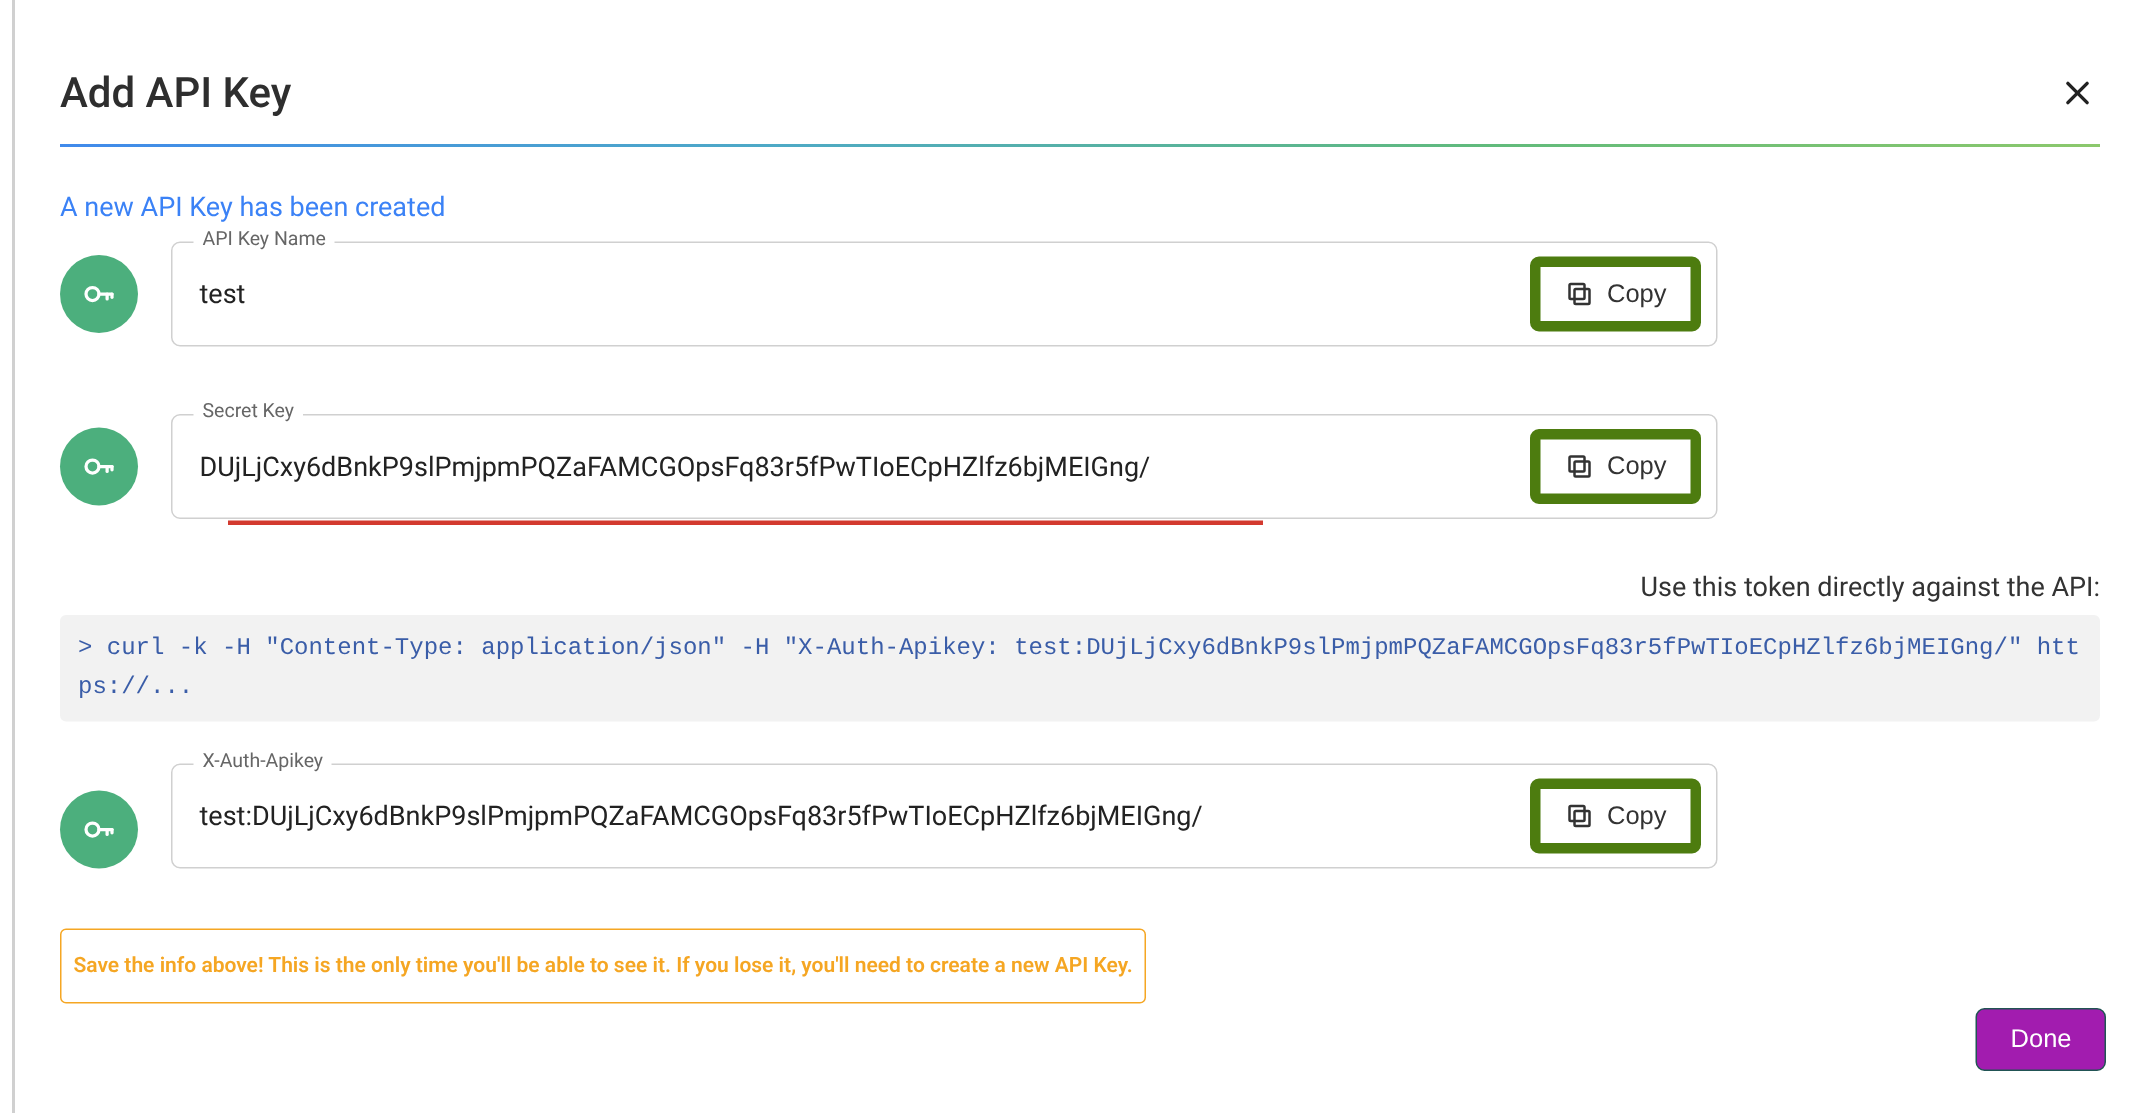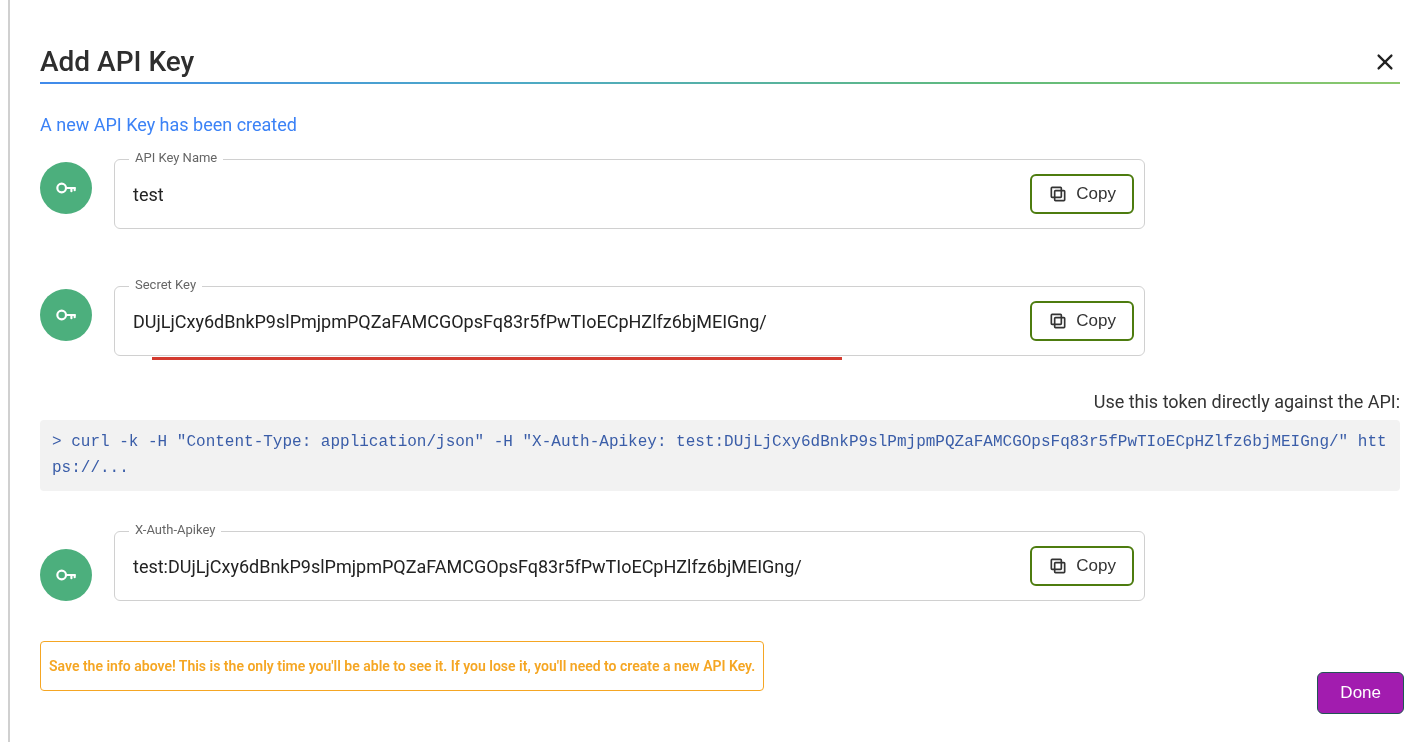--- a/index.html
+++ b/index.html
@@ -25,21 +25,21 @@
     .dialog {
       position: absolute;
       left: 40px;
       top: 45px;
       width: 1360px;
     }
     .header-row {
       display: flex;
       align-items: center;
       justify-content: space-between;
-      padding-bottom: 4px;
+      padding-bottom: 18px;
     }
     .dialog-title {
       font-size: 28px;
       font-weight: 500;
       color: #2e2e2e;
     }
     .close-btn {
       background: none;
       border: none;
       cursor: pointer;
@@ -80,21 +80,20 @@
     }
     .field-box {
       flex: 1;
       border: 1px solid #d0d0d0;
       border-radius: 6px;
       position: relative;
       height: 70px;
       display: flex;
       align-items: center;
       padding: 0 18px;
-      margin-top: 12px;
     }
     .field-label {
       position: absolute;
       top: -10px;
       left: 14px;
       background: #fff;
       padding: 0 6px;
       font-size: 13px;
       color: #666;
     }
@@ -105,21 +104,21 @@
       outline: none;
       width: 100%;
       background: transparent;
     }
     .copy-btn {
       position: absolute;
       right: 10px;
       top: 50%;
       transform: translateY(-50%);
       background: #fff;
-      border: 2px solid #4d7c0f;
+      border: 7px solid #4d7c0f;
       border-radius: 6px;
       padding: 8px 16px;
       font-size: 17px;
       color: #333;
       cursor: pointer;
       display: flex;
       align-items: center;
       gap: 8px;
     }
     .copy-btn svg { display:block; }

